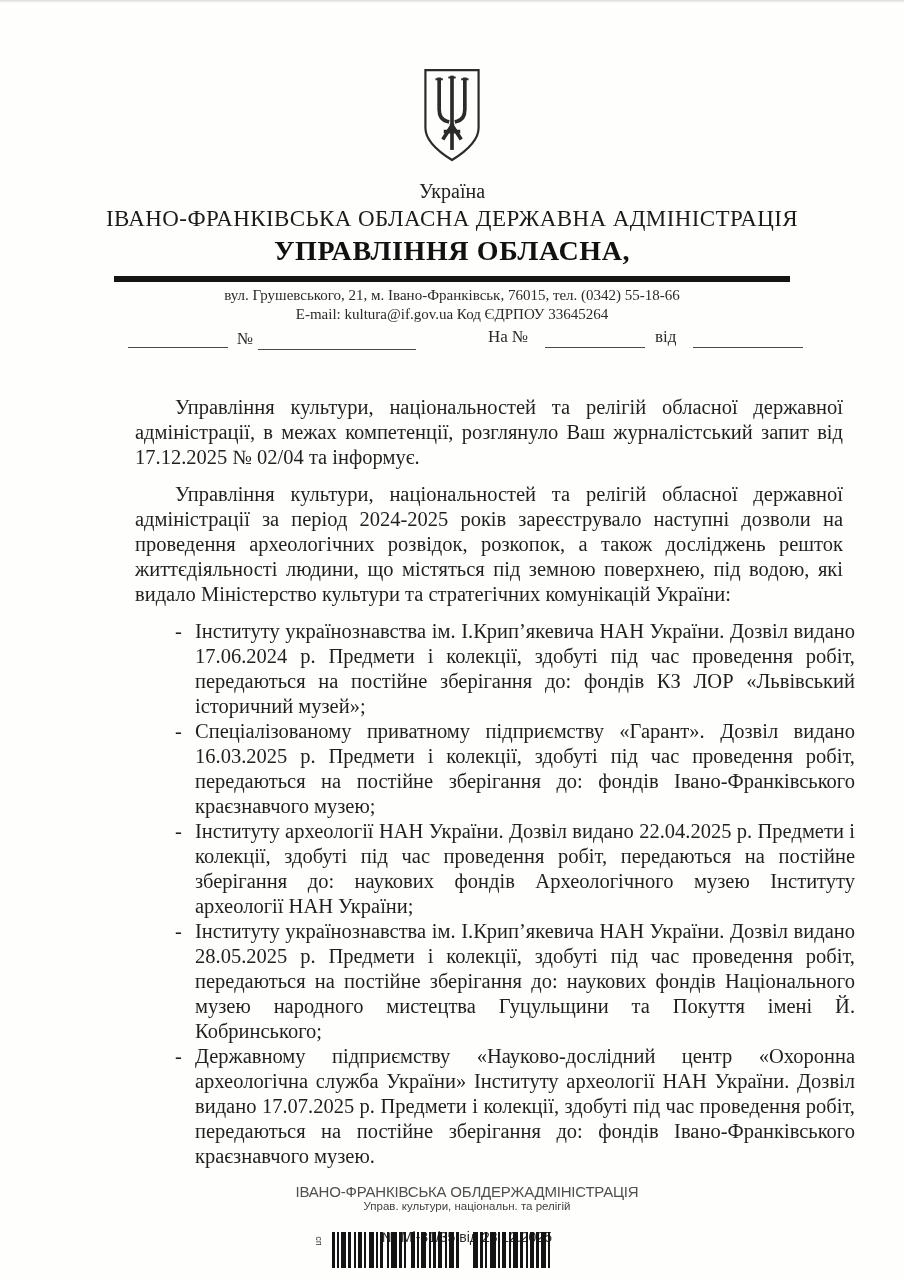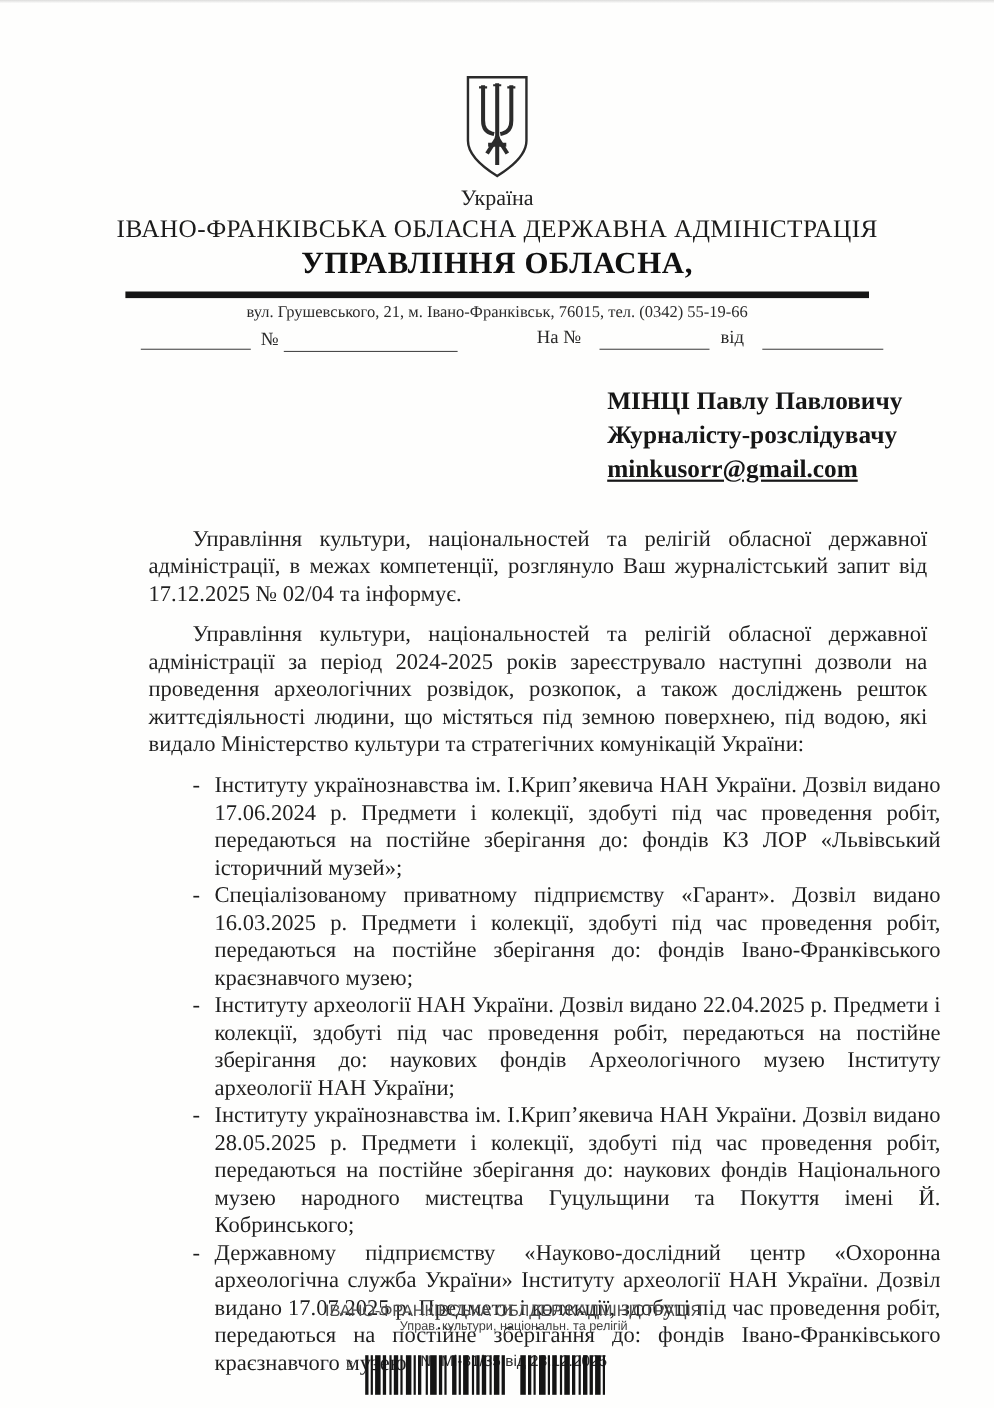--- a/index.html
+++ b/index.html
@@ -12,21 +12,21 @@
     color:#1f1f1f;
     overflow:hidden;
     box-shadow:0 0 4px rgba(0,0,0,.25);
   }
   .page::before{ 
     content:"";position:absolute;top:0;left:0;right:0;height:3px;
     background:linear-gradient(to bottom,rgba(120,120,120,.25),rgba(255,255,255,0));
   }
   .letterhead{padding-top:66px;text-align:center;}
   .emblem{display:block;margin:0 auto;}
-  .country{font-size:20px;margin-top:3px;color:#222;}
+  .country{font-size:20px;margin-top:14px;color:#222;}
   .org1{font-size:23px;margin-top:3px;letter-spacing:.4px;color:#1b1b1b;}
   .org2{font-size:28px;font-weight:bold;margin-top:3px;letter-spacing:.6px;color:#111;}
   .org3{font-size:28px;font-weight:bold;letter-spacing:.6px;color:#111;}
   .rule{height:6px;background:#151515;width:676px;margin:9px auto 0 auto;}
   .addr{font-size:15px;margin-top:5px;color:#2a2a2a;}
   .mail{font-size:15px;margin-top:2px;color:#2a2a2a;}
   .refrow{position:relative;height:30px;margin-top:6px;font-size:17px;color:#2a2a2a;}
   .blank{position:absolute;border-bottom:1.3px solid #4a4a4a;height:18px;}
   .u1{left:128px;width:100px;top:0;}
   .lblno{position:absolute;left:237px;top:0;}
@@ -88,38 +88,34 @@
         <path d="M29 70 H43"></path>
       </g>
       <g fill="none" stroke="#2b2b2b" stroke-width="2.2">
         <path d="M18 13 H26 M46 13 H54 M32 11 H40"></path>
       </g>
     </svg>
     <div class="country">Україна</div>
     <div class="org1">ІВАНО-ФРАНКІВСЬКА ОБЛАСНА ДЕРЖАВНА АДМІНІСТРАЦІЯ</div>
     <div class="org2">УПРАВЛІННЯ ОБЛАСНА,</div>
     <div class="rule"></div>
-    <div class="addr">вул. Грушевського, 21, м. Івано-Франківськ, 76015, тел. (0342) 55-19-66</div>
+    <div class="addr">вул. Грушевського, 21, м. Івано-Франківськ, 76015, тел. (0342) 55-18-66</div>
+    <div class="mail">E-mail: kultura@if.gov.ua  Код ЄДРПОУ 33645264</div>
 
     <div class="refrow">
       <span class="blank u1"></span>
       <span class="lblno">№</span>
       <span class="blank u2"></span>
       <span class="lblnano">На №</span>
       <span class="blank u3"></span>
       <span class="lblvid">від</span>
       <span class="blank u4"></span>
     </div>
   </header>
 
-  <section class="recipient">
-    <div>МІНЦІ Павлу Павловичу</div>
-    <div>Журналісту-розслідувачу</div>
-    <div class="email">minkusorr@gmail.com</div>
-  </section>
 
   <main class="bodytext">
     <p>Управління культури, національностей та релігій обласної державної адміністрації, в межах компетенції, розглянуло Ваш журналістський запит від 17.12.2025 № 02/04 та інформує.</p>
     <p>Управління культури, національностей та релігій обласної державної адміністрації за період 2024-2025 років зареєструвало наступні дозволи   на проведення  археологічних розвідок, розкопок, а також досліджень решток життєдіяльності людини, що містяться під земною поверхнею, під водою, які видало Міністерство культури та стратегічних комунікацій України:</p>
     <ul class="doclist">
       <li>Інституту українознавства ім. І.Крип’якевича НАН України. Дозвіл видано 17.06.2024 р. Предмети і колекції, здобуті під час проведення робіт, передаються на постійне зберігання до: фондів КЗ ЛОР «Львівський історичний музей»;</li>
       <li>Спеціалізованому приватному підприємству «Гарант». Дозвіл видано 16.03.2025 р. Предмети і колекції, здобуті під час проведення робіт, передаються на постійне зберігання до: фондів Івано-Франківського краєзнавчого музею;</li>
       <li>Інституту археології НАН України. Дозвіл видано 22.04.2025 р. Предмети і колекції, здобуті під час проведення робіт, передаються на постійне зберігання до: наукових фондів Археологічного музею Інституту археології НАН України;</li>
       <li>Інституту українознавства ім. І.Крип’якевича НАН України. Дозвіл видано 28.05.2025 р. Предмети і колекції, здобуті під час проведення робіт, передаються на постійне зберігання до: наукових фондів Національного музею народного мистецтва Гуцульщини та Покуття імені Й. Кобринського;</li>
       <li>Державному підприємству «Науково-дослідний центр «Охоронна археологічна служба України» Інституту археології НАН України. Дозвіл видано 17.07.2025 р. Предмети і колекції, здобуті під час проведення робіт, передаються на постійне зберігання до: фондів Івано-Франківського краєзнавчого музею.</li>

